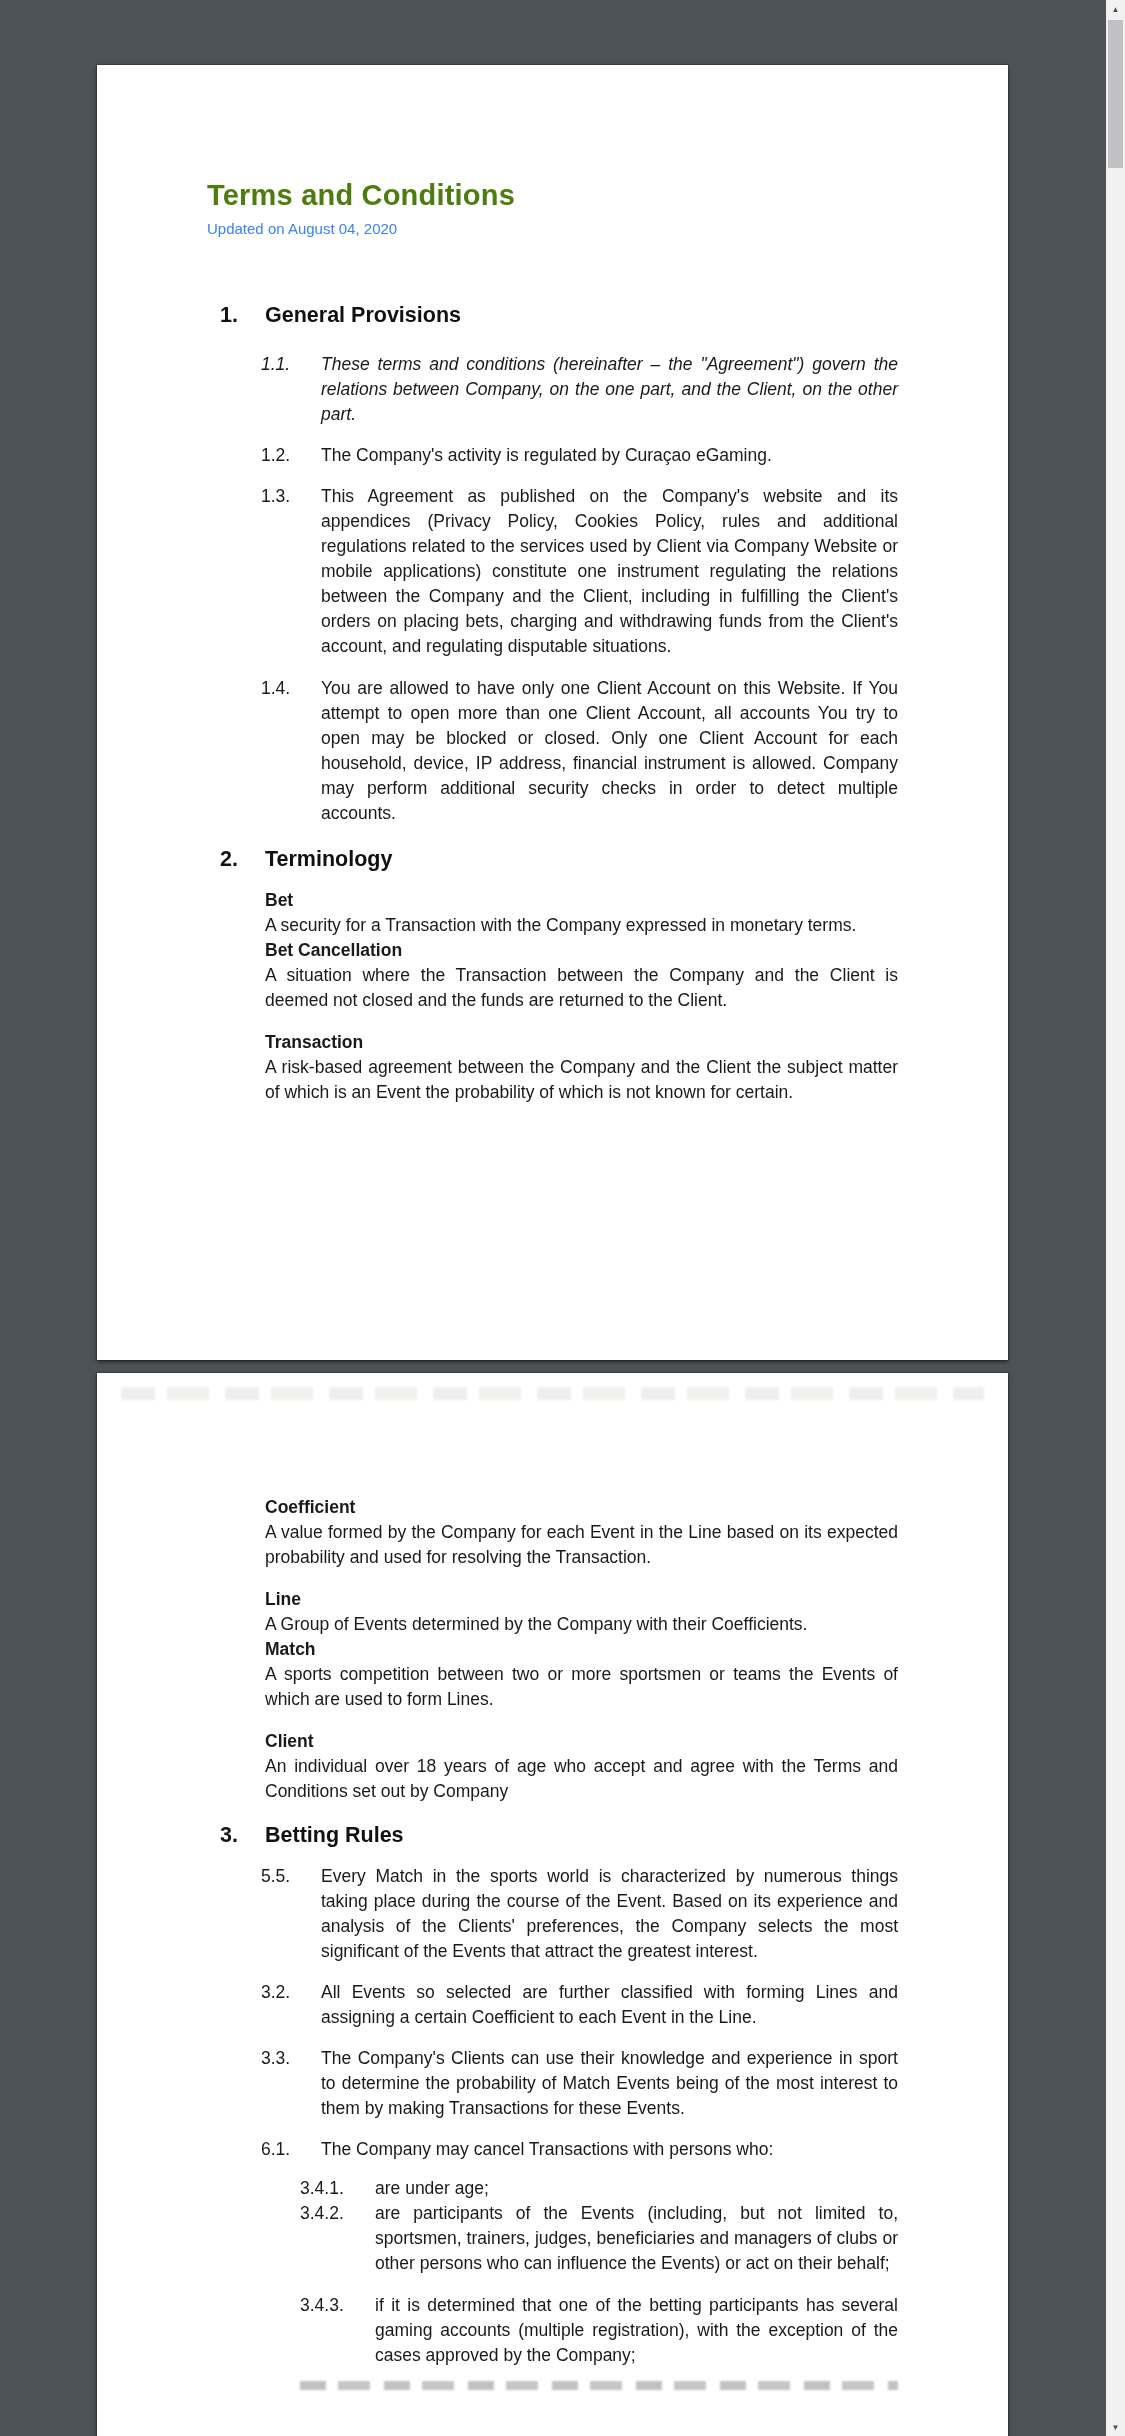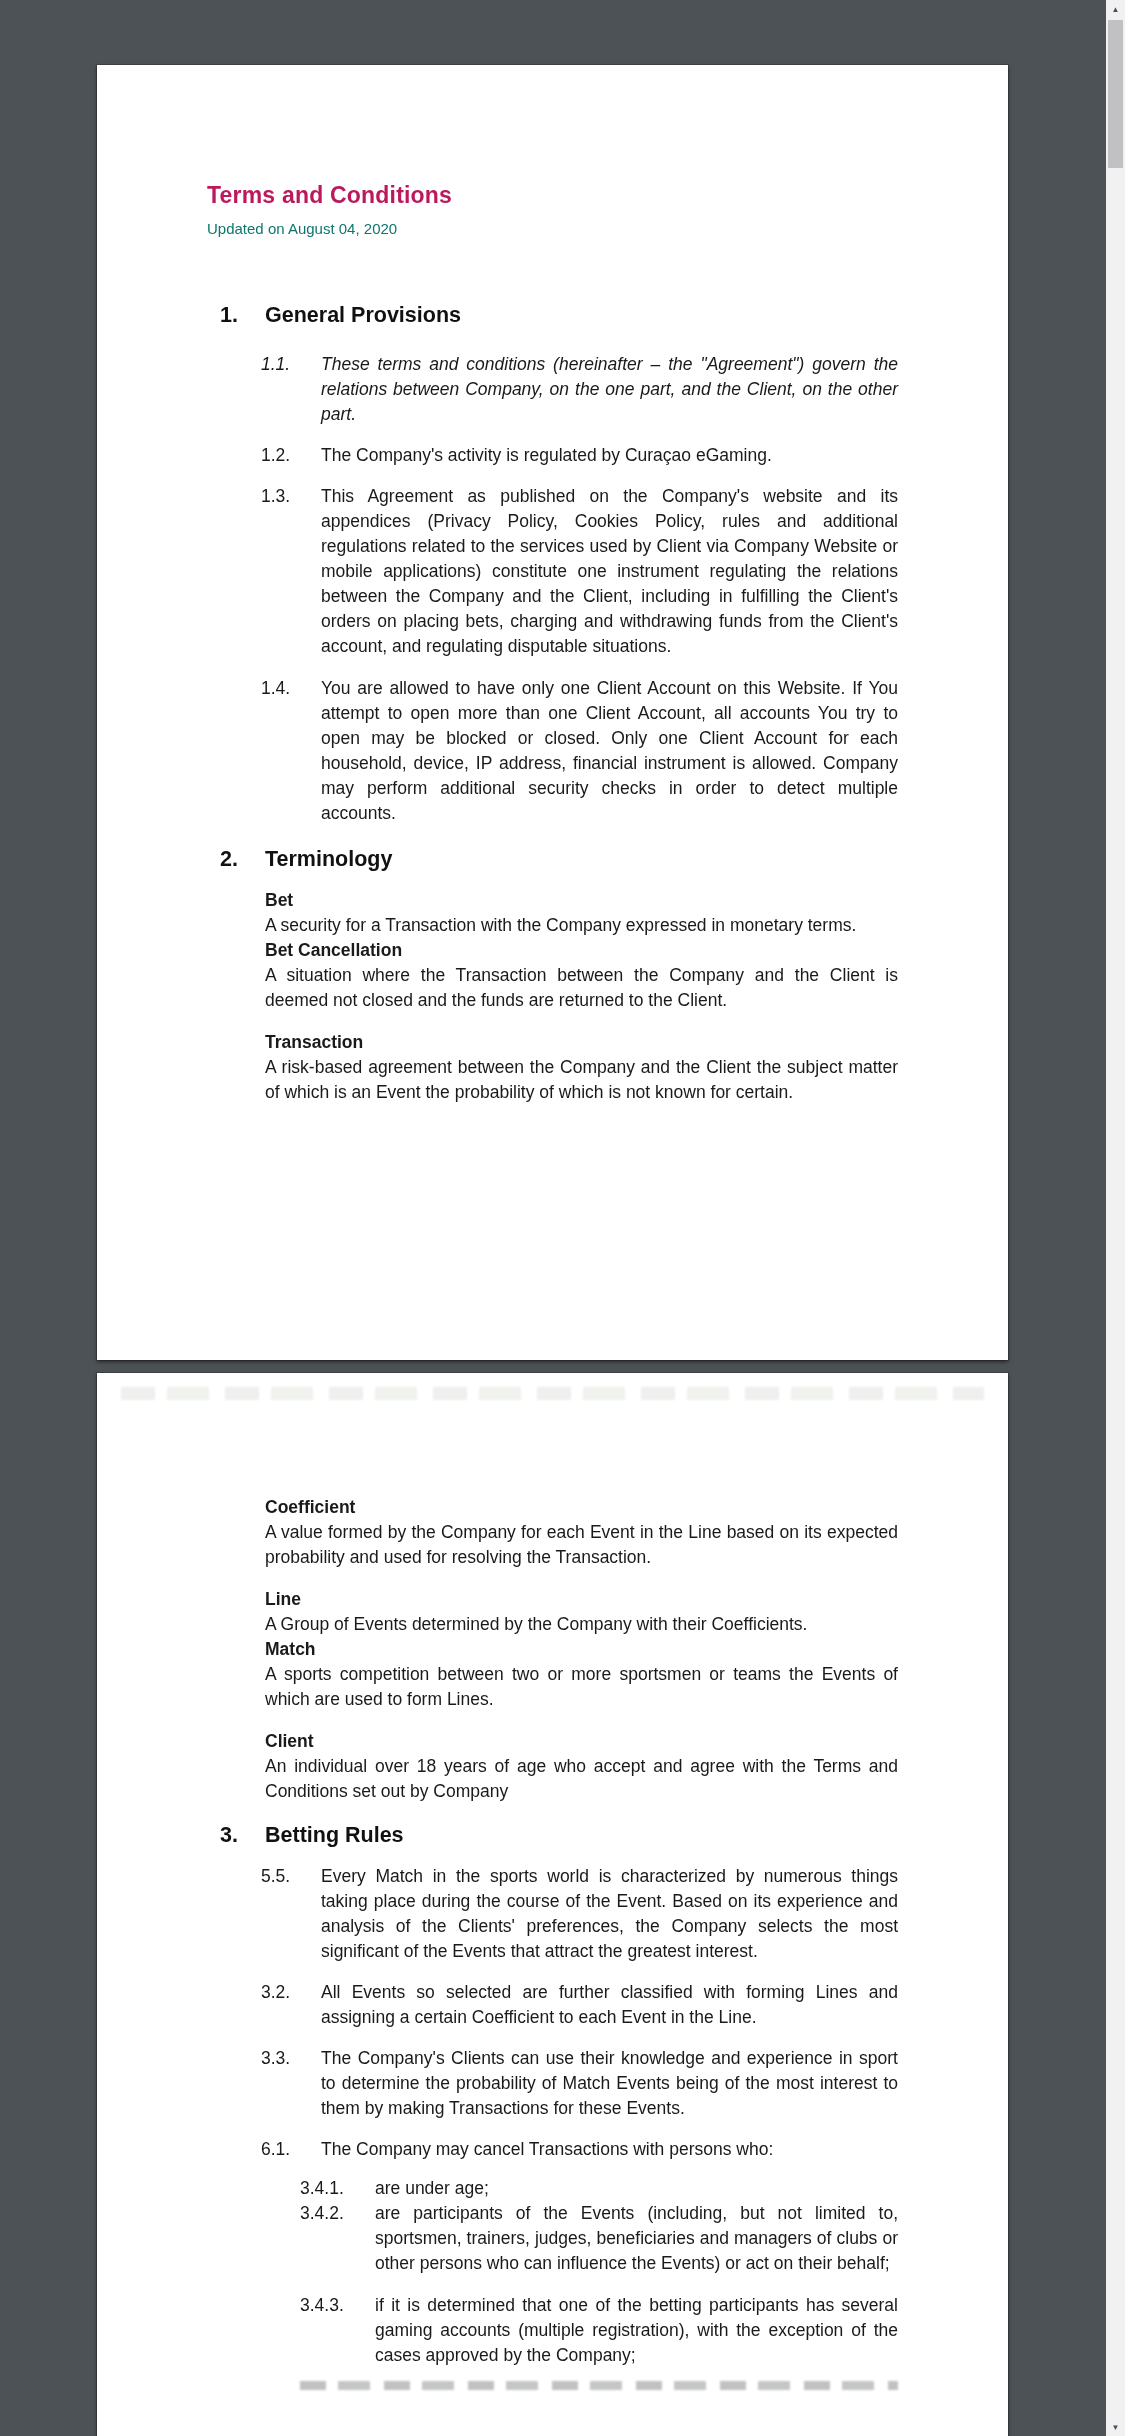--- a/index.html
+++ b/index.html
@@ -14,26 +14,26 @@
     position:absolute;
     left:97px;width:911px;
     background:#ffffff;
     box-shadow:0 2px 4px rgba(0,0,0,.5), 0 0 0 1px rgba(0,0,0,.18);
     color:#1a1a1a;
   }
   #page1{top:65px;height:1295px;}
   #page2{top:1373px;height:1295px;}
   .doc-title{
     margin:112px 0 0 110px;
-    font-size:23px;font-weight:bold;line-height:36px;color:#be185d;
+    font-size:29px;font-weight:bold;line-height:36px;color:#4d7c0f;
     letter-spacing:.2px;
   }
   .updated{
     margin:7px 0 0 110px;
-    font-size:15px;line-height:18px;color:#0f766e;
+    font-size:15px;line-height:18px;color:#3b82f6;
   }
   .sec-head{
     display:flex;margin-left:123px;
     font-size:21.5px;font-weight:bold;line-height:26px;color:#111;
   }
   .sec-head .num{width:45px;flex:0 0 45px;}
   .item{
     display:flex;margin-left:164px;width:637px;
     font-size:17.5px;line-height:25px;
   }

